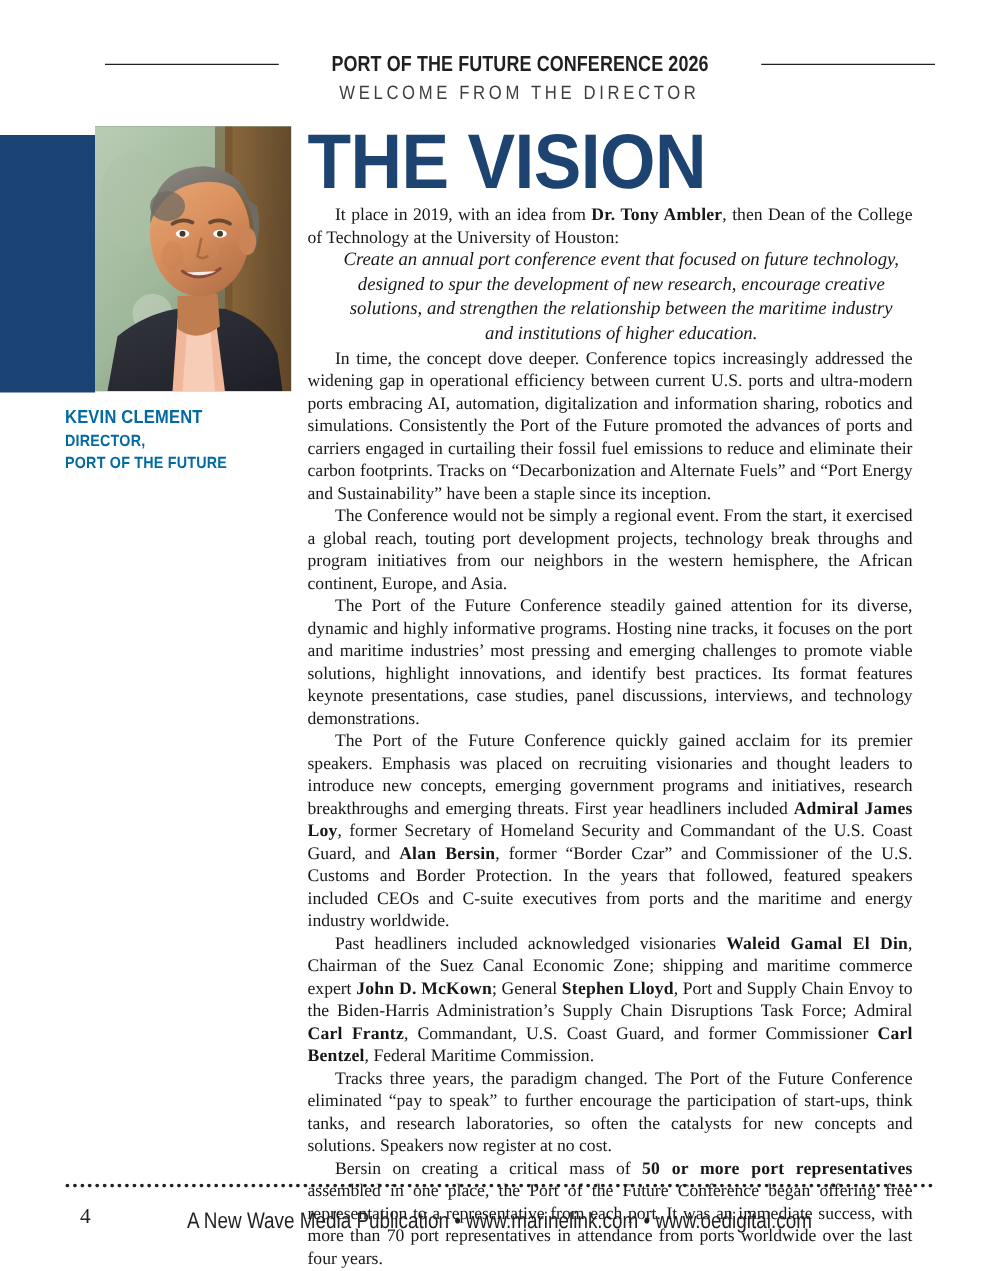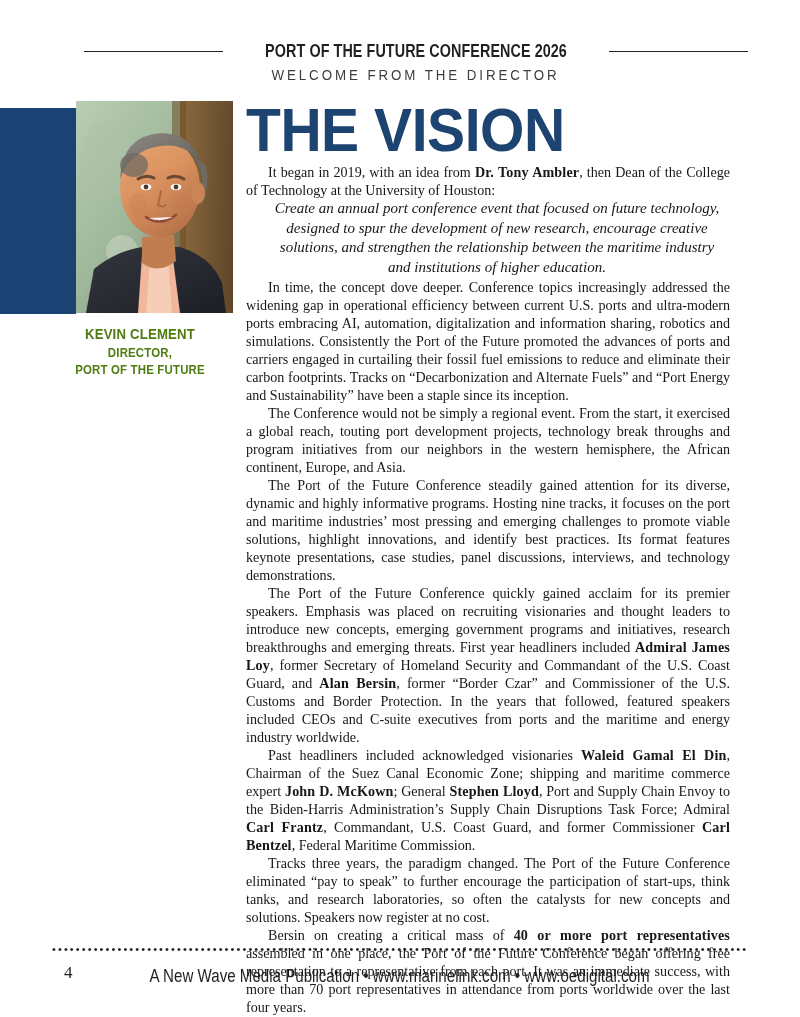--- a/index.html
+++ b/index.html
@@ -76,24 +76,23 @@
     height: 212px;
     overflow: hidden;
     background: #7d8f7a;
   }
   .portrait svg { display: block; }
 
   .caption {
     position: absolute;
     left: 40px; top: 324px;
     width: 200px;
-    text-align: center;
     font-family: "Liberation Sans Narrow", "Liberation Sans", sans-serif;
     font-weight: 700;
-    color: #4d7c0f;
+    color: #0369a1;
     line-height: 1.33;
   }
   .caption .cap-name { font-size: 15px; letter-spacing: 0.2px; }
   .caption .cap-role { font-size: 13px; letter-spacing: 0.2px; }
   .caption .cap-org  { font-size: 13px; letter-spacing: 0.2px; }
   .caption div { transform: scaleX(0.88); }
 
   
   .headline {
     position: absolute;
@@ -252,36 +251,36 @@
 <div class="caption">
   <div class="cap-name">KEVIN CLEMENT</div>
   <div class="cap-role">DIRECTOR,</div>
   <div class="cap-org">PORT OF THE FUTURE</div>
 </div>
 
 <div class="headline">THE VISION</div>
 
 <div class="article">
 
-  <p><span>It began in 2019, with an idea from </span><b>Dr. Tony Ambler</b><span>, then Dean of the College of Technology at the University of Houston:</span></p>
+  <p><span>It place in 2019, with an idea from </span><b>Dr. Tony Ambler</b><span>, then Dean of the College of Technology at the University of Houston:</span></p>
 
   <p class="pullquote noindent">Create an annual port conference event that focused on future technology, designed to spur the development of new research, encourage creative solutions, and strengthen the relationship between the maritime industry and institutions of higher education.</p>
 
   <p>In time, the concept dove deeper. Conference topics increasingly addressed the widening gap in operational efficiency between current U.S. ports and ultra-modern ports embracing AI, automation, digitalization and information sharing, robotics and simulations. Consistently the Port of the Future promoted the advances of ports and carriers engaged in curtailing their fossil fuel emissions to reduce and eliminate their carbon footprints. Tracks on “Decarbonization and Alternate Fuels” and “Port Energy and Sustainability” have been a staple since its inception.</p>
 
   <p>The Conference would not be simply a regional event. From the start, it exercised a global reach, touting port development projects, technology break throughs and program initiatives from our neighbors in the western hemisphere, the African continent, Europe, and Asia.</p>
 
   <p>The Port of the Future Conference steadily gained attention for its diverse, dynamic and highly informative programs. Hosting nine tracks, it focuses on the port and maritime industries’ most pressing and emerging challenges to promote viable solutions, highlight innovations, and identify best practices. Its format features keynote presentations, case studies, panel discussions, interviews, and technology demonstrations.</p>
 
   <p><span>The Port of the Future Conference quickly gained acclaim for its premier speakers. Emphasis was placed on recruiting visionaries and thought leaders to introduce new concepts, emerging government programs and initiatives, research breakthroughs and emerging threats.  First year headliners included </span><b>Admiral James Loy</b><span>, former Secretary of  Homeland Security and Commandant of the U.S. Coast Guard, and </span><b>Alan Bersin</b><span>, former “Border Czar” and Commissioner of the U.S. Customs and Border Protection.  In the years that followed, featured speakers included CEOs and C-suite executives from ports and the maritime and energy industry worldwide.</span></p>
 
   <p><span>Past headliners included acknowledged visionaries </span><b>Waleid Gamal El Din</b><span>, Chairman of the Suez Canal Economic Zone; shipping and maritime commerce expert </span><b>John D. McKown</b><span>; General </span><b>Stephen Lloyd</b><span>, Port and Supply Chain Envoy to the Biden-Harris Administration’s Supply Chain Disruptions Task Force; Admiral </span><b>Carl Frantz</b><span>, Commandant, U.S. Coast Guard, and former Commissioner </span><b>Carl Bentzel</b><span>, Federal Maritime Commission.</span></p>
 
   <p>Tracks three years, the paradigm changed. The Port of the Future Conference eliminated “pay to speak”  to further encourage the participation of start-ups, think tanks, and research laboratories, so often the catalysts for new concepts and solutions. Speakers now register at no cost.</p>
 
-  <p><span>Bersin on creating a critical mass of </span><b>40 or more port representatives</b><span> assembled in one place, the Port of the Future Conference began offering free representation to a representative from each port.  It was an immediate success, with more than 70 port representatives in attendance from ports worldwide over the last four years.</span></p>
+  <p><span>Bersin on creating a critical mass of </span><b>50 or more port representatives</b><span> assembled in one place, the Port of the Future Conference began offering free representation to a representative from each port.  It was an immediate success, with more than 70 port representatives in attendance from ports worldwide over the last four years.</span></p>
 
   <p>In 2025, the Port of the Future Conference passed from the University of Houston to New Wave Media ...</p>
 </div>
 
 <div class="foot-rule">••••••••••••••••••••••••••••••••••••••••••••••••••••••••••••••••••••••••••••••••••••••••••••••••••••••••••••••••••••••••••••••••••••••••••••••••••••••••••</div>
 <div class="folio">4</div>
 <div class="colophon"><span>A New Wave Media Publication • www.marinelink.com • www.oedigital.com</span></div>
 
 </body></html>

